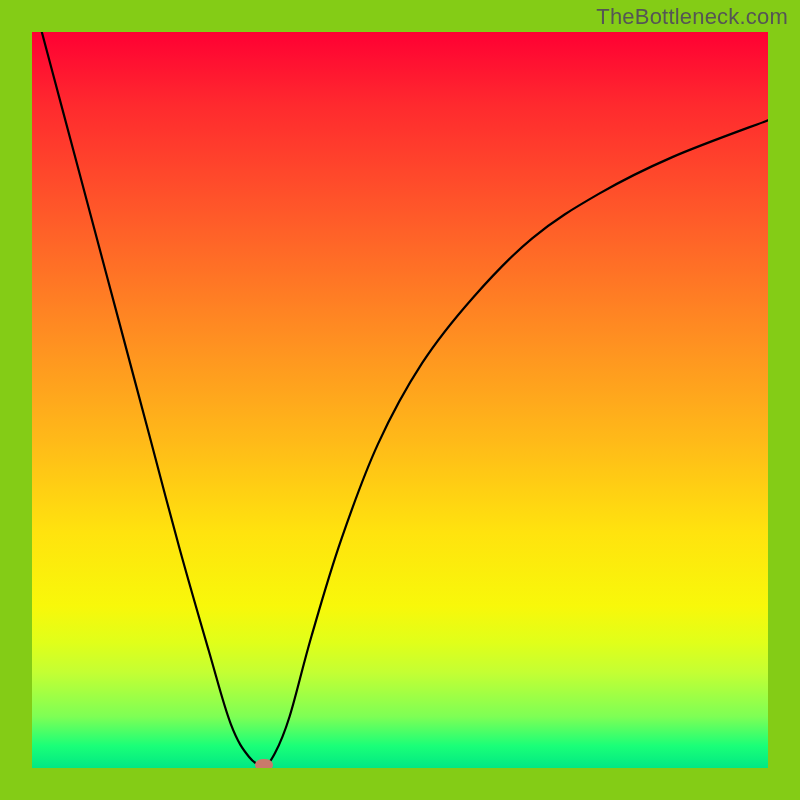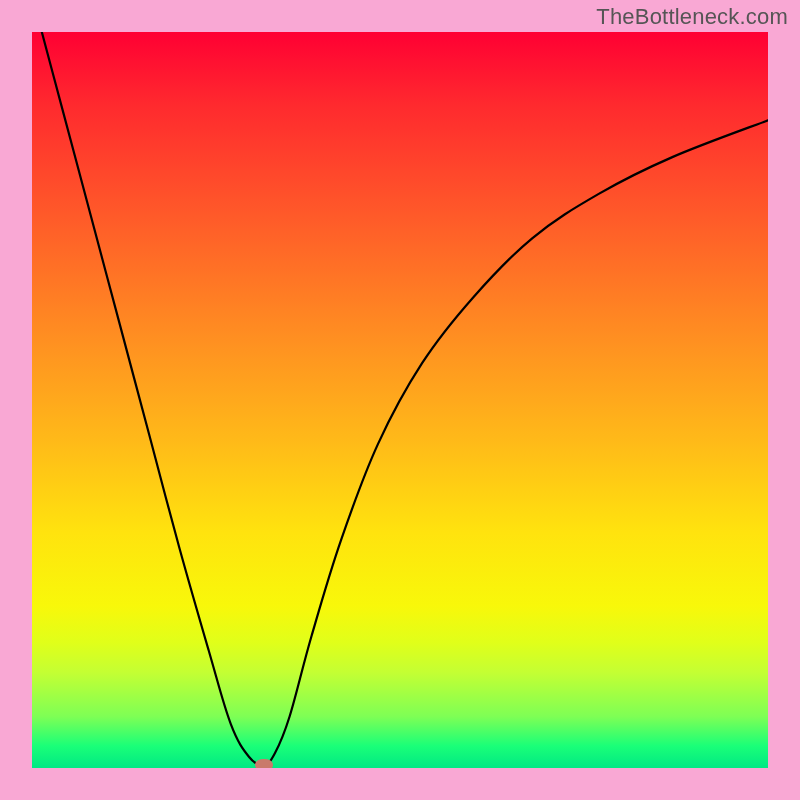--- a/index.html
+++ b/index.html
@@ -8,21 +8,21 @@
     width: 800px;
     height: 800px;
     background: #000;
     overflow: hidden;
     font-family: Arial, Helvetica, sans-serif;
   }
   .frame {
     position: relative;
     width: 800px;
     height: 800px;
-    background: #f9a8d4;
+    background: #84cc16;
   }
   .watermark {
     position: absolute;
     top: 4px;
     right: 12px;
     color: #555;
     font-size: 22px;
     font-weight: 500;
     letter-spacing: 0.2px;
     z-index: 30;

